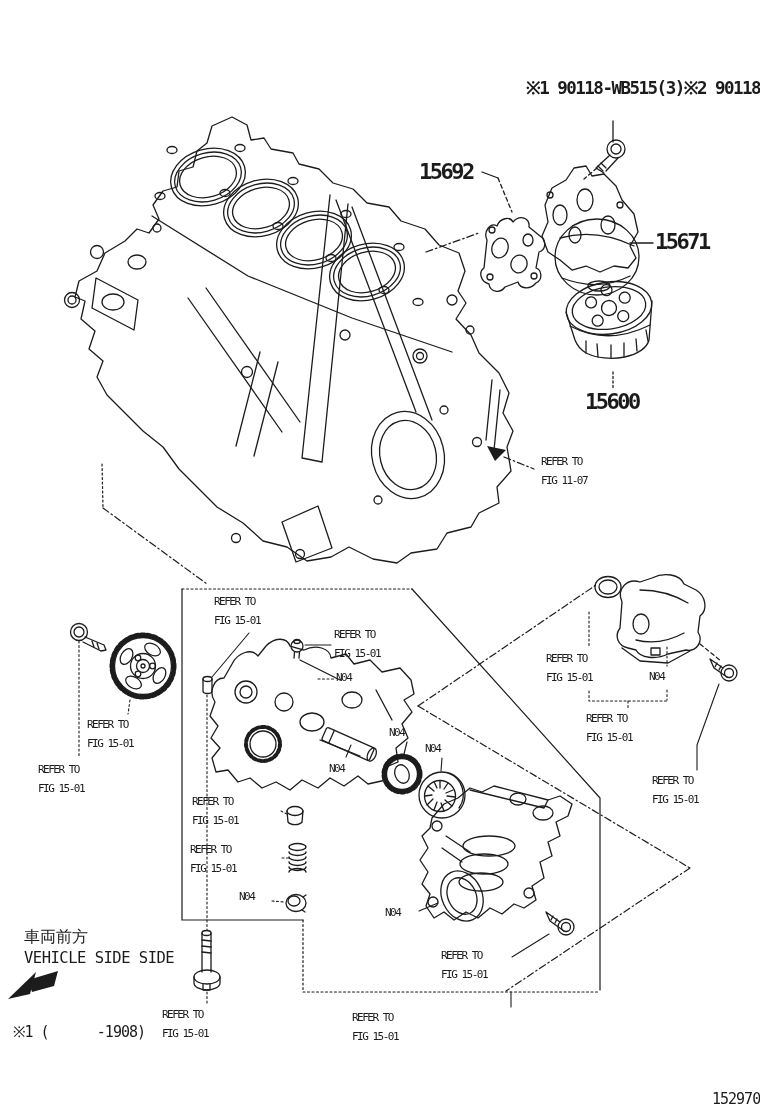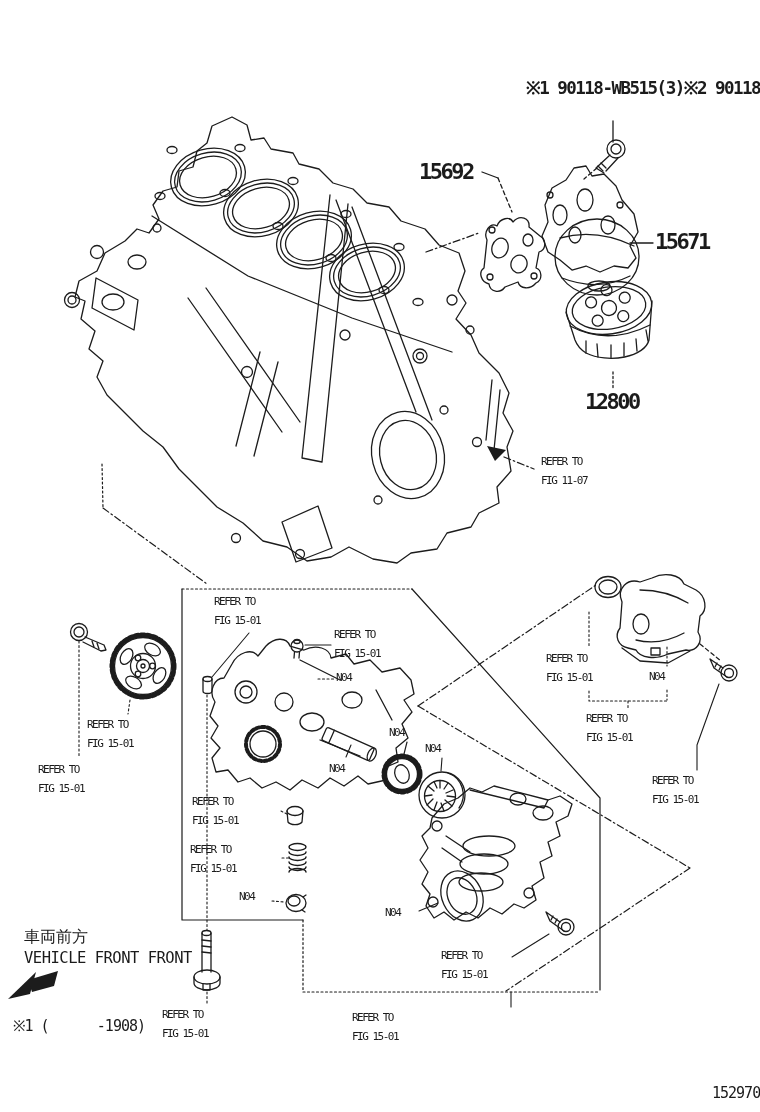--- a/index.html
+++ b/index.html
@@ -4,21 +4,21 @@
 <style>
   html,body{margin:0;padding:0;background:#fff;}
   .stage{position:relative;width:760px;height:1112px;background:#ffffff;overflow:hidden;
          font-family:"DejaVu Sans Mono","Liberation Mono",monospace;color:#1b1b1b;}
   svg{position:absolute;left:0;top:0;}
   .txt{position:absolute;white-space:pre;color:#1b1b1b;}
   .pn{font-size:22px;font-weight:bold;letter-spacing:-2.5px;line-height:26px;}
   .note{font-size:17.5px;font-weight:bold;letter-spacing:-1.5px;line-height:21px;}
   .lbl{font-size:11px;font-weight:normal;letter-spacing:-1.5px;line-height:19px;}
   .lbl .ln{display:block;}
-  .sm{font-size:15px;letter-spacing:-1px;line-height:20px;}
+  .sm{font-size:15px;letter-spacing:-1px;line-height:20px;margin-top:6px;}
   .jp{font-size:16px;letter-spacing:0;}
   .en{font-size:15.5px;letter-spacing:-0.5px;}
 </style>
 </head>
 <body>
 
 <div class="stage">
 
 <svg width="760" height="1112" viewBox="0 0 760 1112" fill="none" stroke="#1c1c1c" stroke-width="1.3" stroke-linejoin="round" stroke-linecap="round">
 
@@ -339,21 +339,21 @@
   <g>
     <polygon points="8,999 36,972 30,994" fill="#1c1c1c" stroke="none"></polygon>
     <polygon points="28,980 58,971 54,986 32,992" fill="#1c1c1c" stroke="none"></polygon>
   </g>
 </svg>
 
 <div class="txt note" style="left:526px;top:78px;"><span class="ln">※1 90118-WB515(3)</span><span class="ln">※2 90118-WBB40(3)</span></div>
 
 <div class="txt pn" style="left:419px;top:159px;">15692</div>
 <div class="txt pn" style="left:655px;top:229px;">15671</div>
-<div class="txt pn" style="left:585px;top:389px;">12800</div>
+<div class="txt pn" style="left:585px;top:389px;">15600</div>
 
 <div class="txt lbl" style="left:541px;top:452px;"><span class="ln">REFER TO</span><span class="ln">FIG 11-07</span></div>
 
 <div class="txt lbl" style="left:214px;top:592px;"><span class="ln">REFER TO</span><span class="ln">FIG 15-01</span></div>
 <div class="txt lbl" style="left:334px;top:625px;"><span class="ln">REFER TO</span><span class="ln">FIG 15-01</span></div>
 <div class="txt lbl" style="left:336px;top:668px;">N04</div>
 
 <div class="txt lbl" style="left:87px;top:715px;"><span class="ln">REFER TO</span><span class="ln">FIG 15-01</span></div>
 <div class="txt lbl" style="left:38px;top:760px;"><span class="ln">REFER TO</span><span class="ln">FIG 15-01</span></div>
 
@@ -370,19 +370,19 @@
 <div class="txt lbl" style="left:586px;top:709px;"><span class="ln">REFER TO</span><span class="ln">FIG 15-01</span></div>
 <div class="txt lbl" style="left:652px;top:771px;"><span class="ln">REFER TO</span><span class="ln">FIG 15-01</span></div>
 
 <div class="txt lbl" style="left:385px;top:903px;">N04</div>
 <div class="txt lbl" style="left:441px;top:946px;"><span class="ln">REFER TO</span><span class="ln">FIG 15-01</span></div>
 
 <div class="txt lbl" style="left:162px;top:1005px;"><span class="ln">REFER TO</span><span class="ln">FIG 15-01</span></div>
 <div class="txt lbl" style="left:352px;top:1008px;"><span class="ln">REFER TO</span><span class="ln">FIG 15-01</span></div>
 
 <div class="txt jp" style="left:24px;top:927px;">車両前方</div>
-<div class="txt en" style="left:24px;top:949px;">VEHICLE FRONT FRONT</div>
+<div class="txt en" style="left:24px;top:949px;">VEHICLE SIDE SIDE</div>
 
 <div class="txt sm" style="left:13px;top:1016px;"><span style="display:block">※1 (      -1908)</span></div>
 
 <div class="txt sm" style="left:712px;top:1083px;">152970A</div>
 
 </div>
 
 </body></html>

